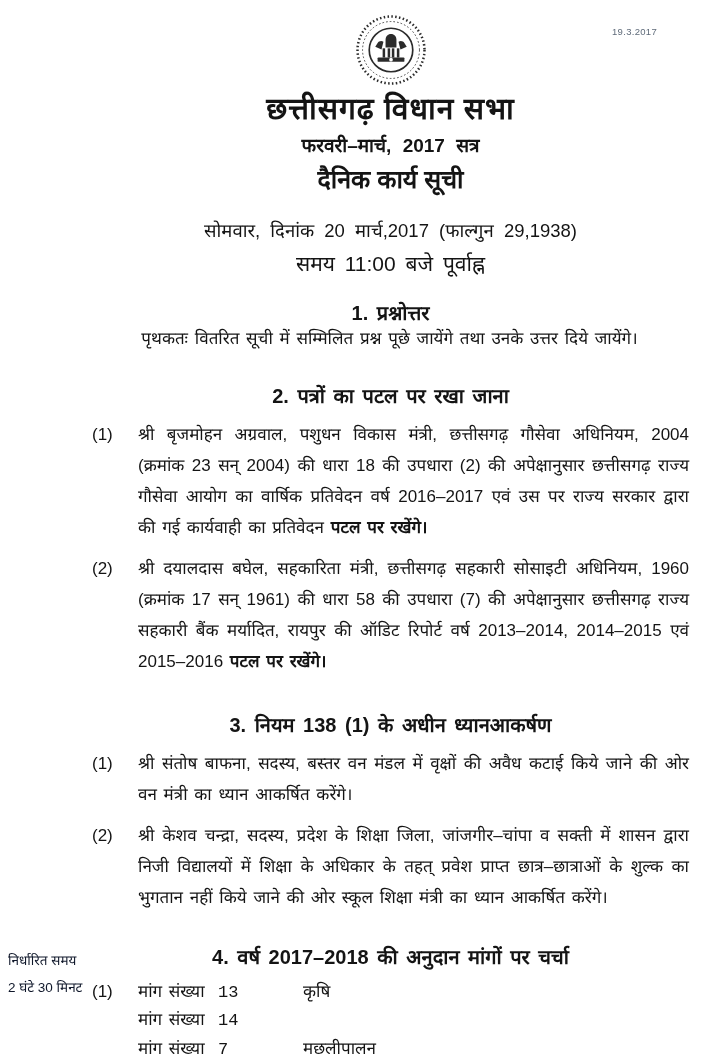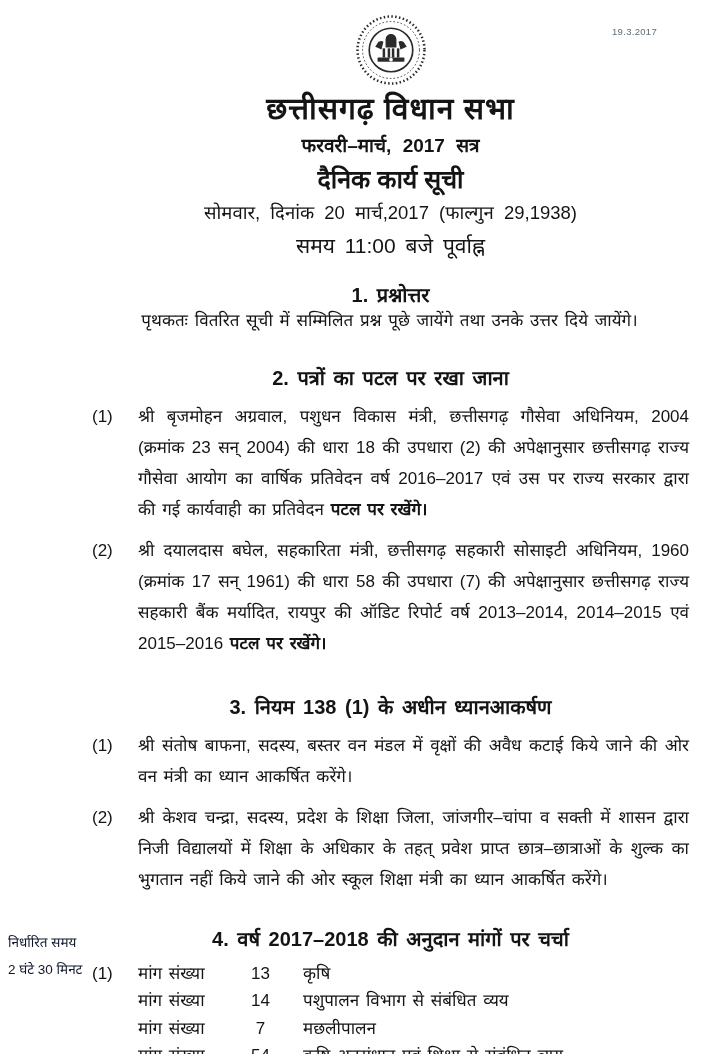--- a/index.html
+++ b/index.html
@@ -43,21 +43,21 @@
     margin-top: 5px;
     word-spacing: 6px;
   }
   .doc-title {
     font-size: 25px;
     font-weight: 700;
     margin-top: 3px;
   }
   .dateline {
     font-size: 18.5px;
-    margin-top: 4px;
+    margin-top: 22px;
     word-spacing: 5px;
   }
   .timeline {
     font-size: 21px;
     margin-top: 7px;
     word-spacing: 4px;
   }
   .sec-heading {
     text-align: center;
     font-size: 20px;
@@ -106,21 +106,21 @@
     color: #0f172a;
   }
   .demand-row {
     display: flex;
     font-size: 17px;
     line-height: 27.5px;
     align-items: baseline;
   }
   .d-marker { flex: 0 0 46px; }
   .d-label  { flex: 0 0 80px; word-spacing: 2px; }
-  .d-number { flex: 0 0 85px; text-align: center; }
+  .d-number { flex: 0 0 85px; text-align: left; font-family: Liberation Mono, monospace; }
   .d-desc   { flex: 1; word-spacing: 2px; }
   footer {
     position: absolute;
     left: 0; right: 0;
     bottom: 14px;
     height: 20px;
   }
   .footer-left {
     position: absolute;
     left: 215px;
@@ -216,21 +216,20 @@
       <div class="demand-row">
         <div class="d-marker">(1)</div>
         <div class="d-label">मांग संख्या</div>
         <div class="d-number">13</div>
         <div class="d-desc">कृषि</div>
       </div>
       <div class="demand-row">
         <div class="d-marker"></div>
         <div class="d-label">मांग संख्या</div>
         <div class="d-number">14</div>
-        <div class="d-desc">पशुपालन विभाग से संबंधित व्यय</div>
       </div>
       <div class="demand-row">
         <div class="d-marker"></div>
         <div class="d-label">मांग संख्या</div>
         <div class="d-number">7</div>
         <div class="d-desc">मछलीपालन</div>
       </div>
       <div class="demand-row">
         <div class="d-marker"></div>
         <div class="d-label">मांग संख्या</div>

